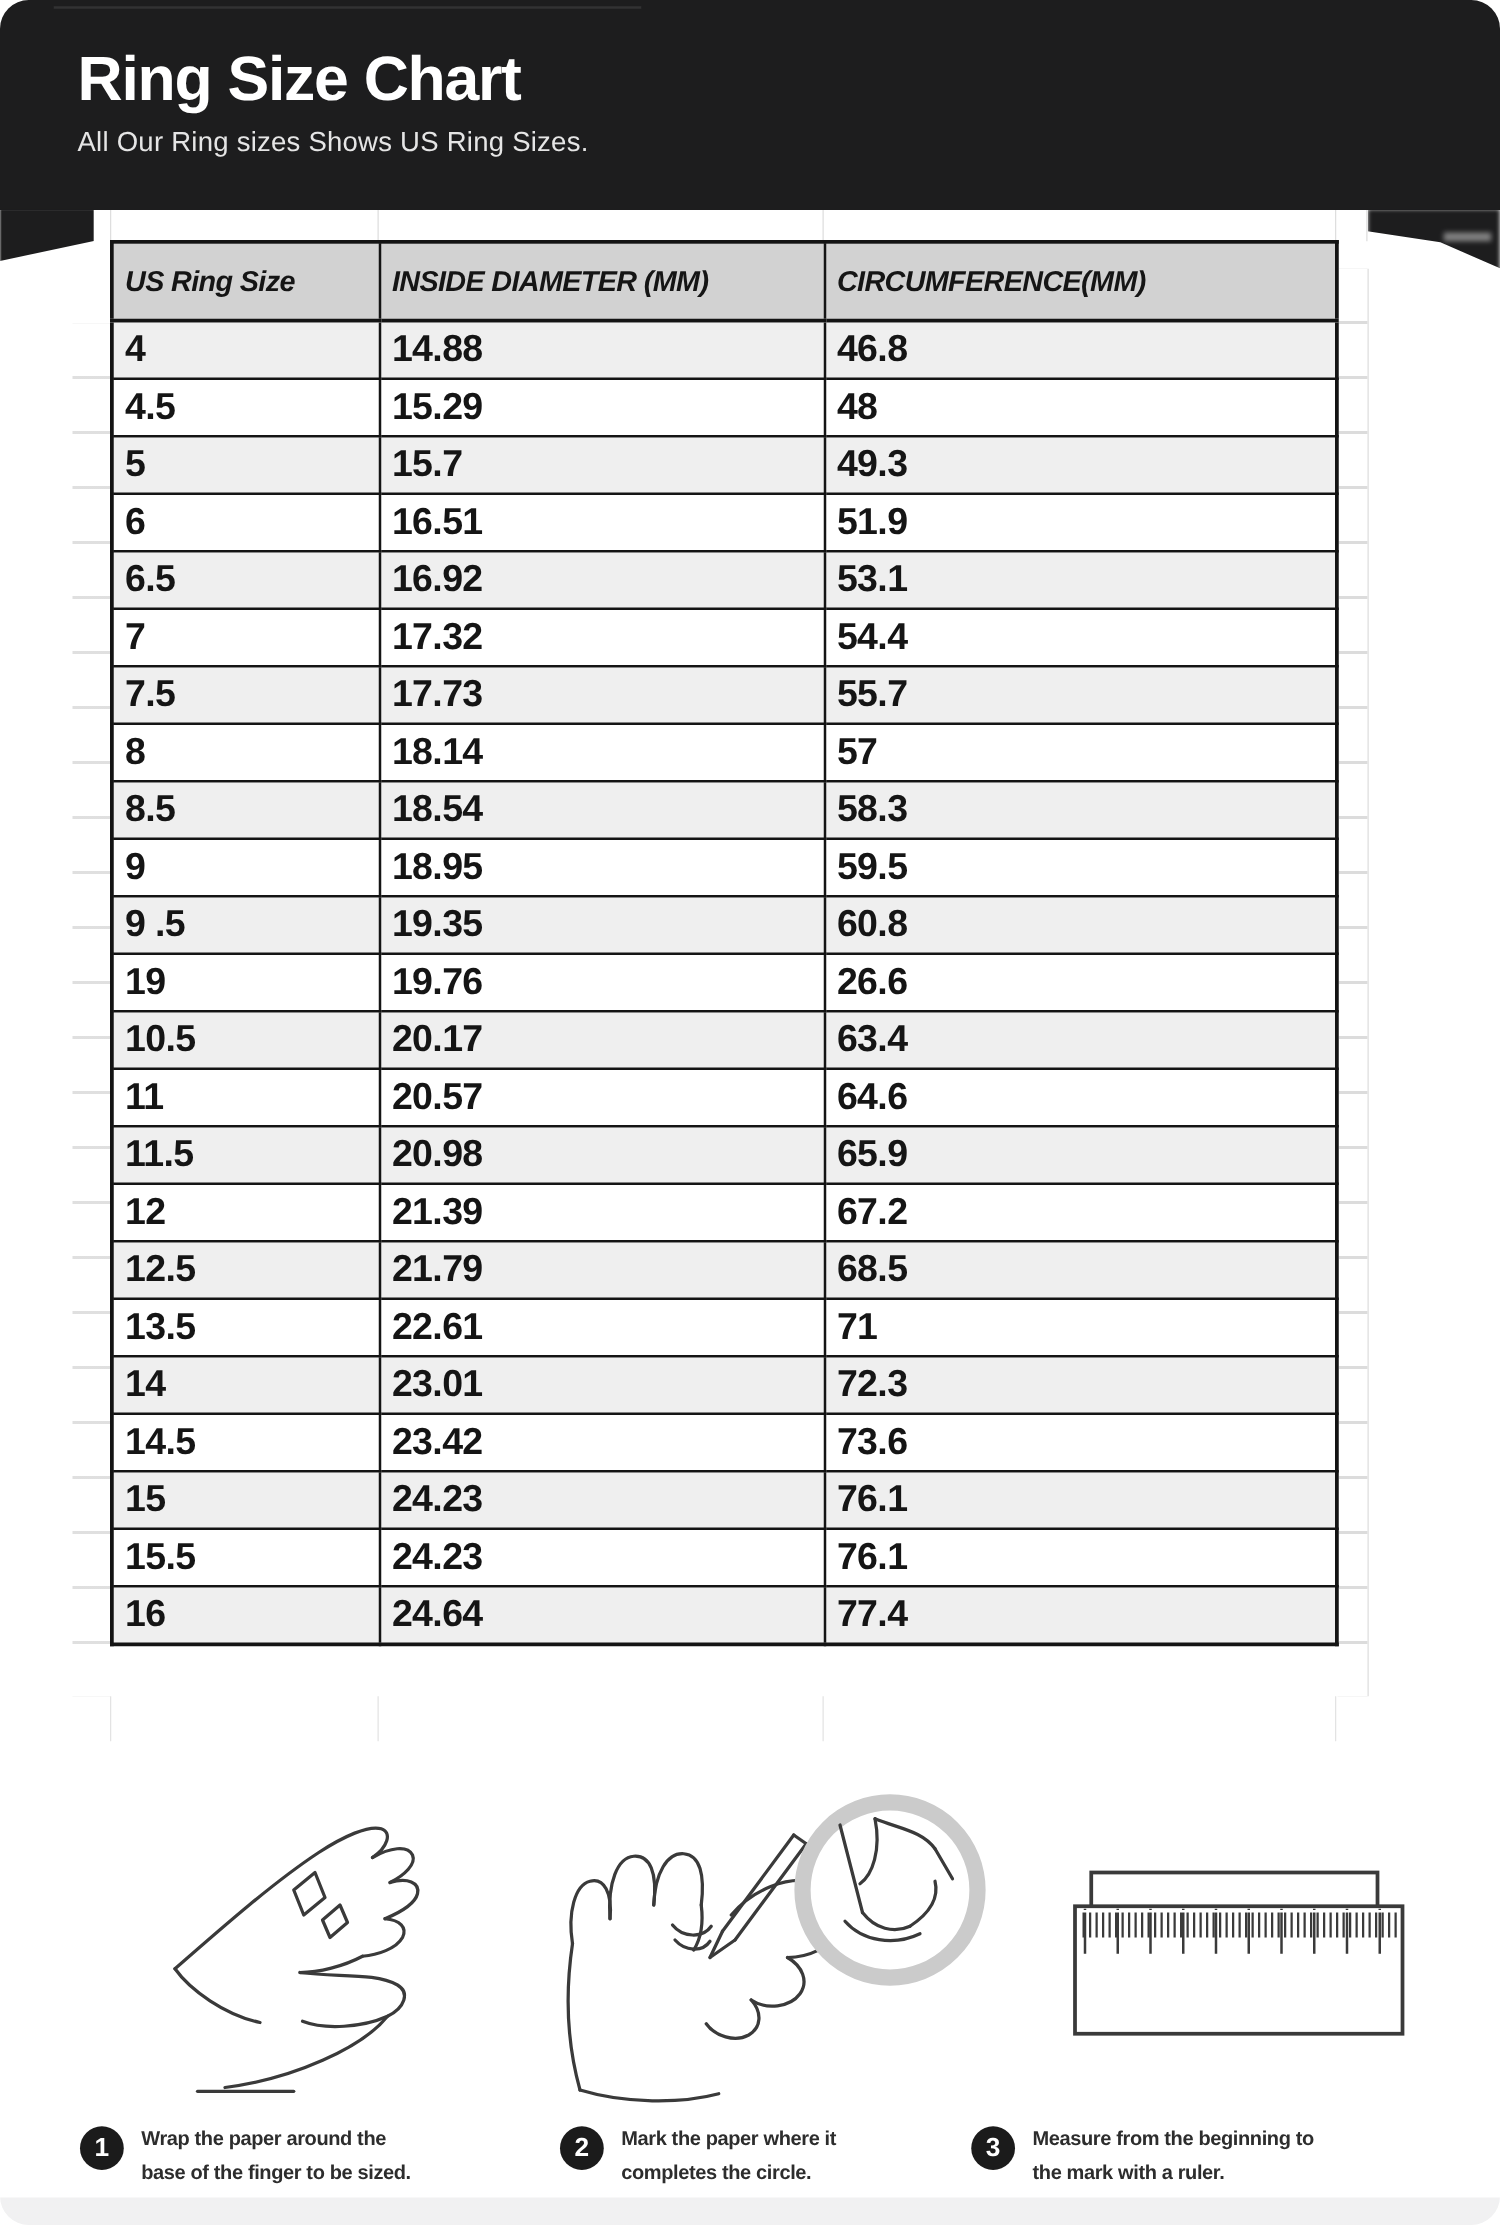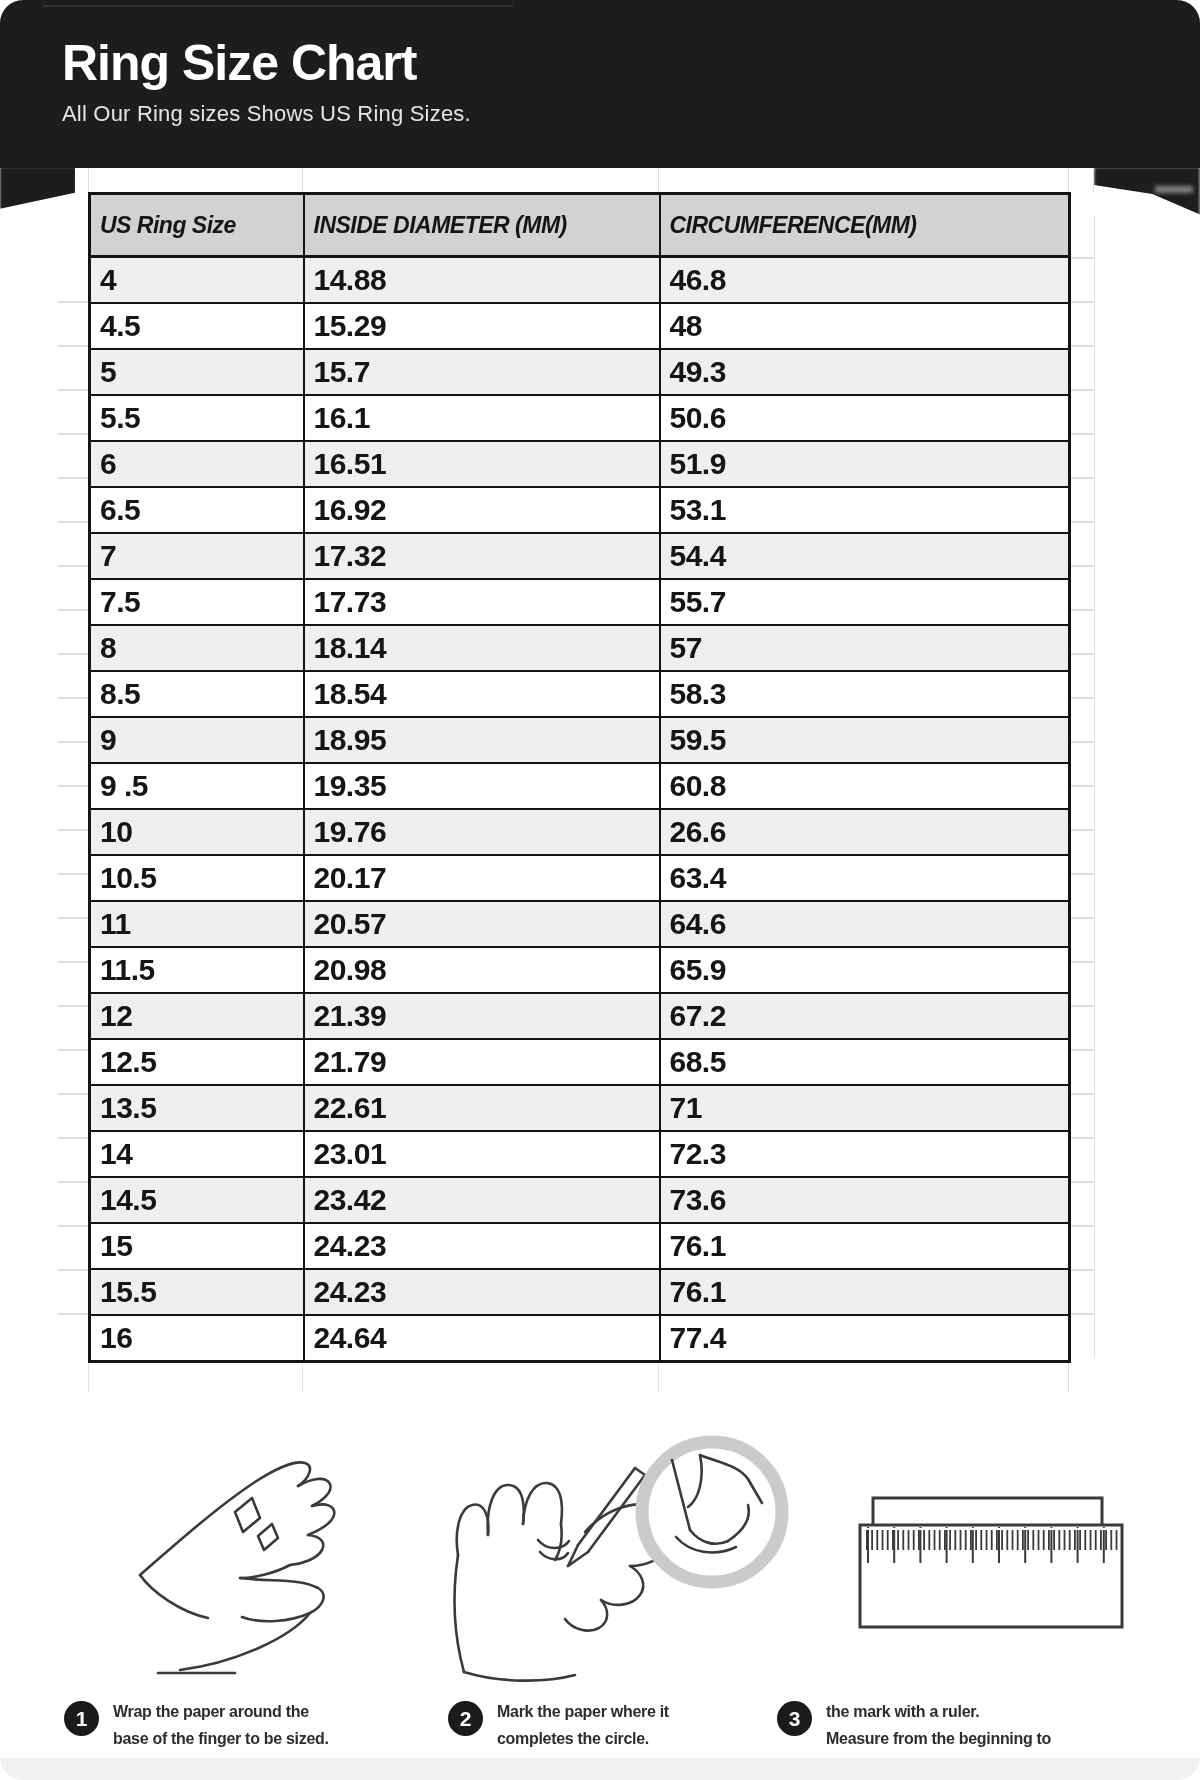--- a/index.html
+++ b/index.html
@@ -129,25 +129,20 @@
           <td>4.5</td>
           <td>15.29</td>
           <td>48</td>
         </tr>
         <tr>
           <td>5</td>
           <td>15.7</td>
           <td>49.3</td>
         </tr>
         <tr>
-          <td>5.5</td>
-          <td>16.1</td>
-          <td>50.6</td>
-        </tr>
-        <tr>
           <td>6</td>
           <td>16.51</td>
           <td>51.9</td>
         </tr>
         <tr>
           <td>6.5</td>
           <td>16.92</td>
           <td>53.1</td>
         </tr>
         <tr>
@@ -174,21 +169,21 @@
           <td>9</td>
           <td>18.95</td>
           <td>59.5</td>
         </tr>
         <tr>
           <td>9 .5</td>
           <td>19.35</td>
           <td>60.8</td>
         </tr>
         <tr>
-          <td>10</td>
+          <td>19</td>
           <td>19.76</td>
           <td>26.6</td>
         </tr>
         <tr>
           <td>10.5</td>
           <td>20.17</td>
           <td>63.4</td>
         </tr>
         <tr>
           <td>11</td>
@@ -311,19 +306,19 @@
   <div class="step" style="left:448px">
     <div class="step-num">2</div>
     <div class="step-text">
       <span>Mark the paper where it</span>
       <span>completes the circle.</span>
     </div>
   </div>
   <div class="step" style="left:777px">
     <div class="step-num">3</div>
     <div class="step-text">
+      <span>Measure from the beginning to</span>
       <span>the mark with a ruler.</span>
-      <span>Measure from the beginning to</span>
     </div>
   </div>
 
   <div class="footer-strip"></div>
 </div>
 
 </body></html>

